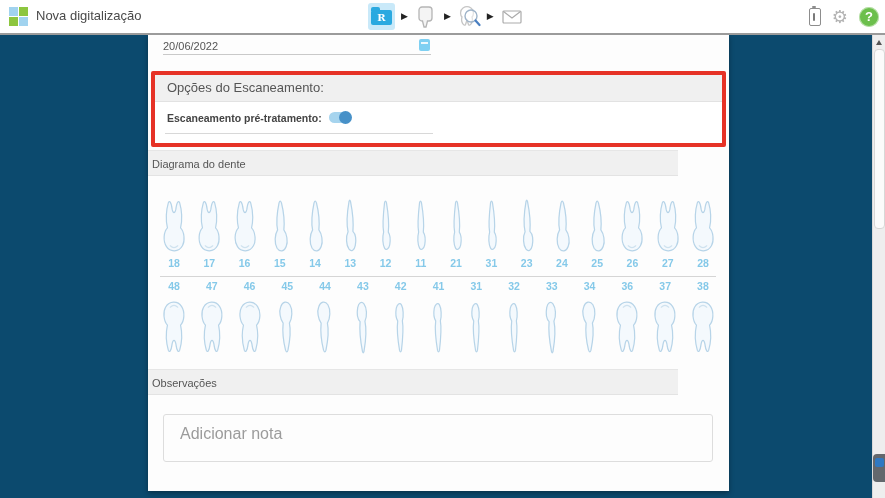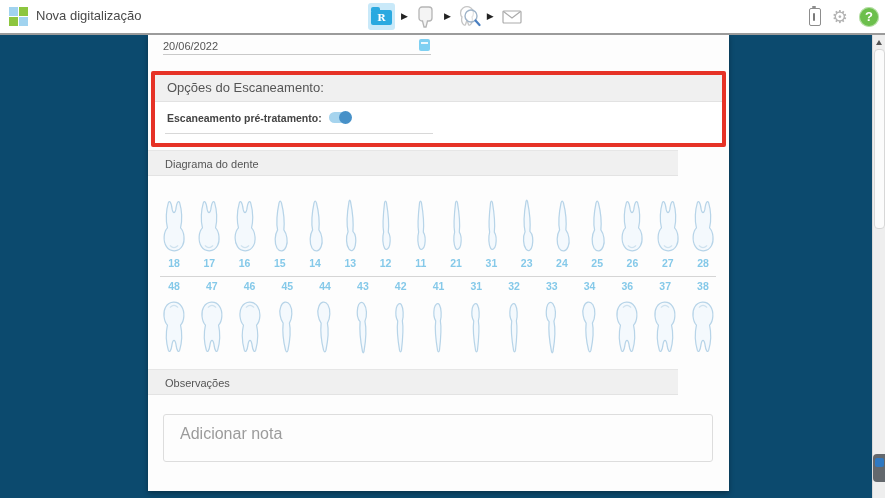--- a/index.html
+++ b/index.html
@@ -52,21 +52,21 @@
   .rb-row{position:absolute;left:12px;top:37px;display:flex;}
   .pretreat-label{font-size:10.5px;font-weight:bold;color:#444;margin-right:7px;}
   .toggle{position:relative;width:22px;height:11px;border-radius:6px;background:#cfcfcf;}
   .toggle .knob{position:absolute;top:-1px;left:0;width:13px;height:13px;border-radius:50%;background:#9a9a9a;}
   .toggle.on{background:#a6d4ee;}
   .toggle.on .knob{left:10px;background:#4791c8;}
   .rb-underline{position:absolute;left:10px;top:58px;width:268px;border-bottom:1px solid #d8d8d8;}
 
   
   .sec-head{position:absolute;left:0;width:530px;height:26px;background:#f0f0f0;border-top:1px solid #e6e6e6;
-            border-bottom:1px solid #e3e3e3;font-size:11px;color:#555;line-height:26px;padding-left:17px;box-sizing:border-box;}
+            border-bottom:1px solid #e3e3e3;font-size:11px;color:#555;line-height:26px;padding-left:4px;box-sizing:border-box;}
   .sec-head.tooth{top:115px;}
   .sec-head.notes{top:334px;}
 
   
   .teeth-row{position:absolute;left:9px;width:563px;display:flex;justify-content:space-between;}
   .teeth-row.upper{top:164px;}
   .teeth-row.lower{top:245px;}
   .tooth-col{width:34px;display:flex;flex-direction:column;align-items:center;}
   .tooth-num{font-size:10.5px;font-weight:bold;color:#85c9e9;text-align:center;}
   .tooth-col.up .tooth-num{margin-top:2px;}

